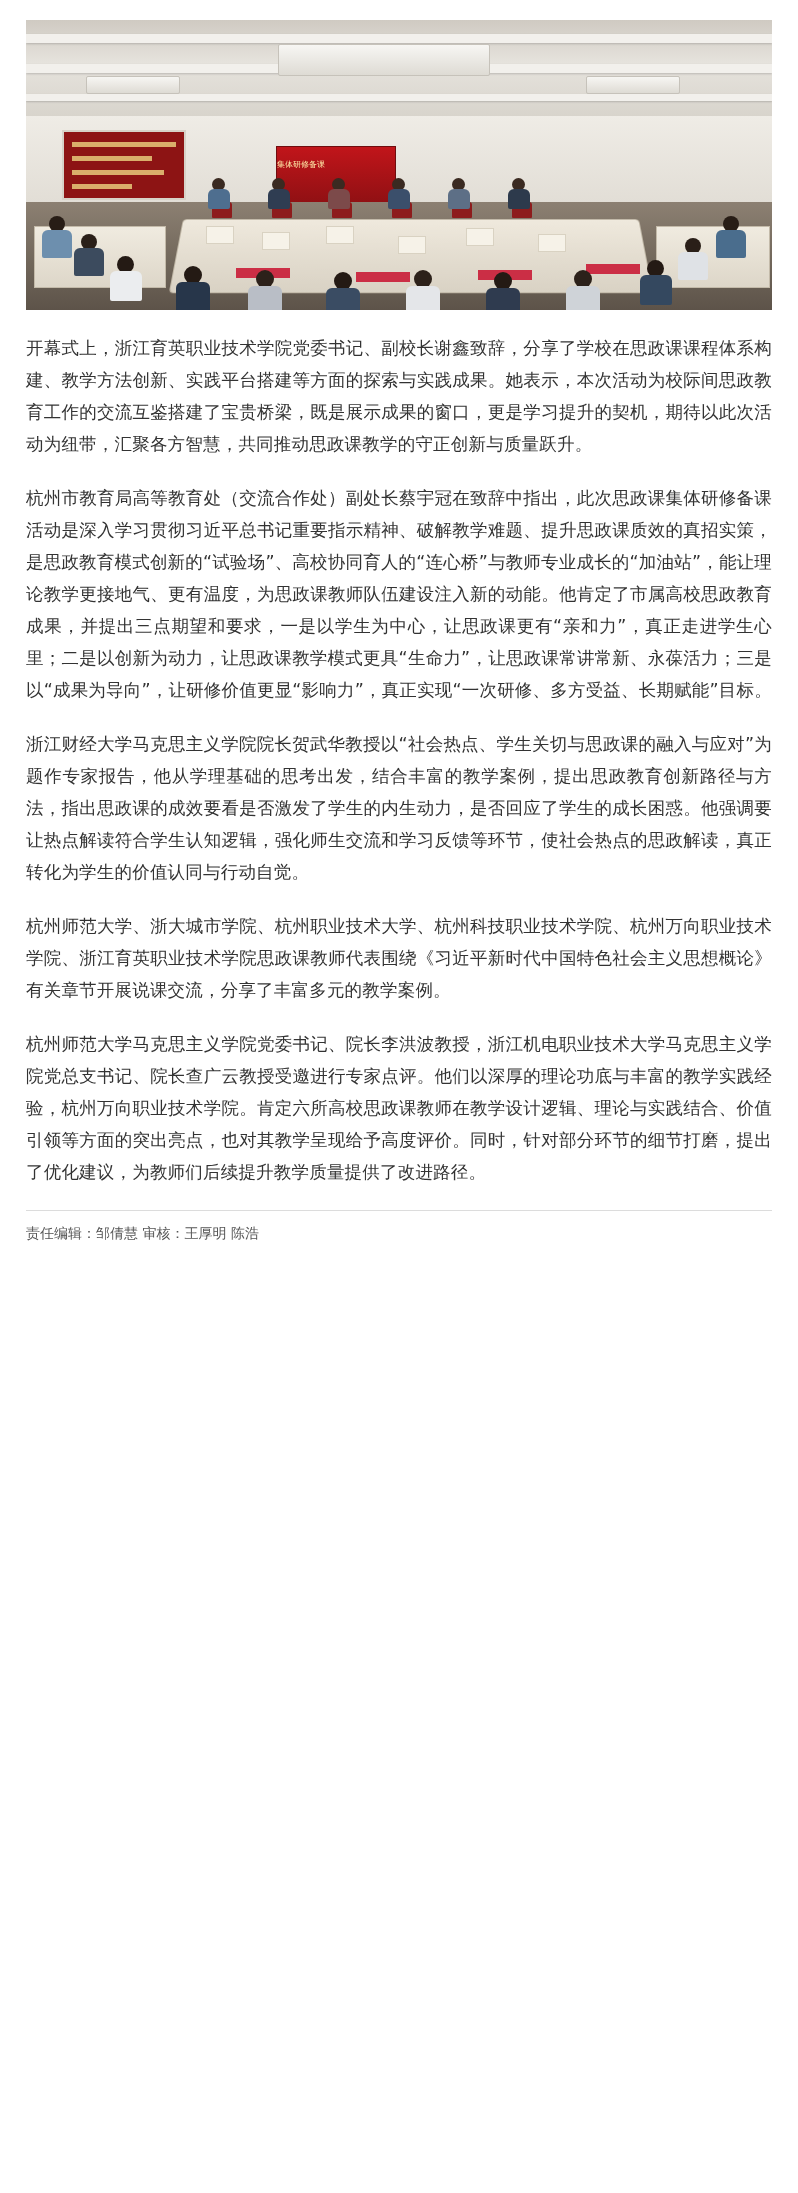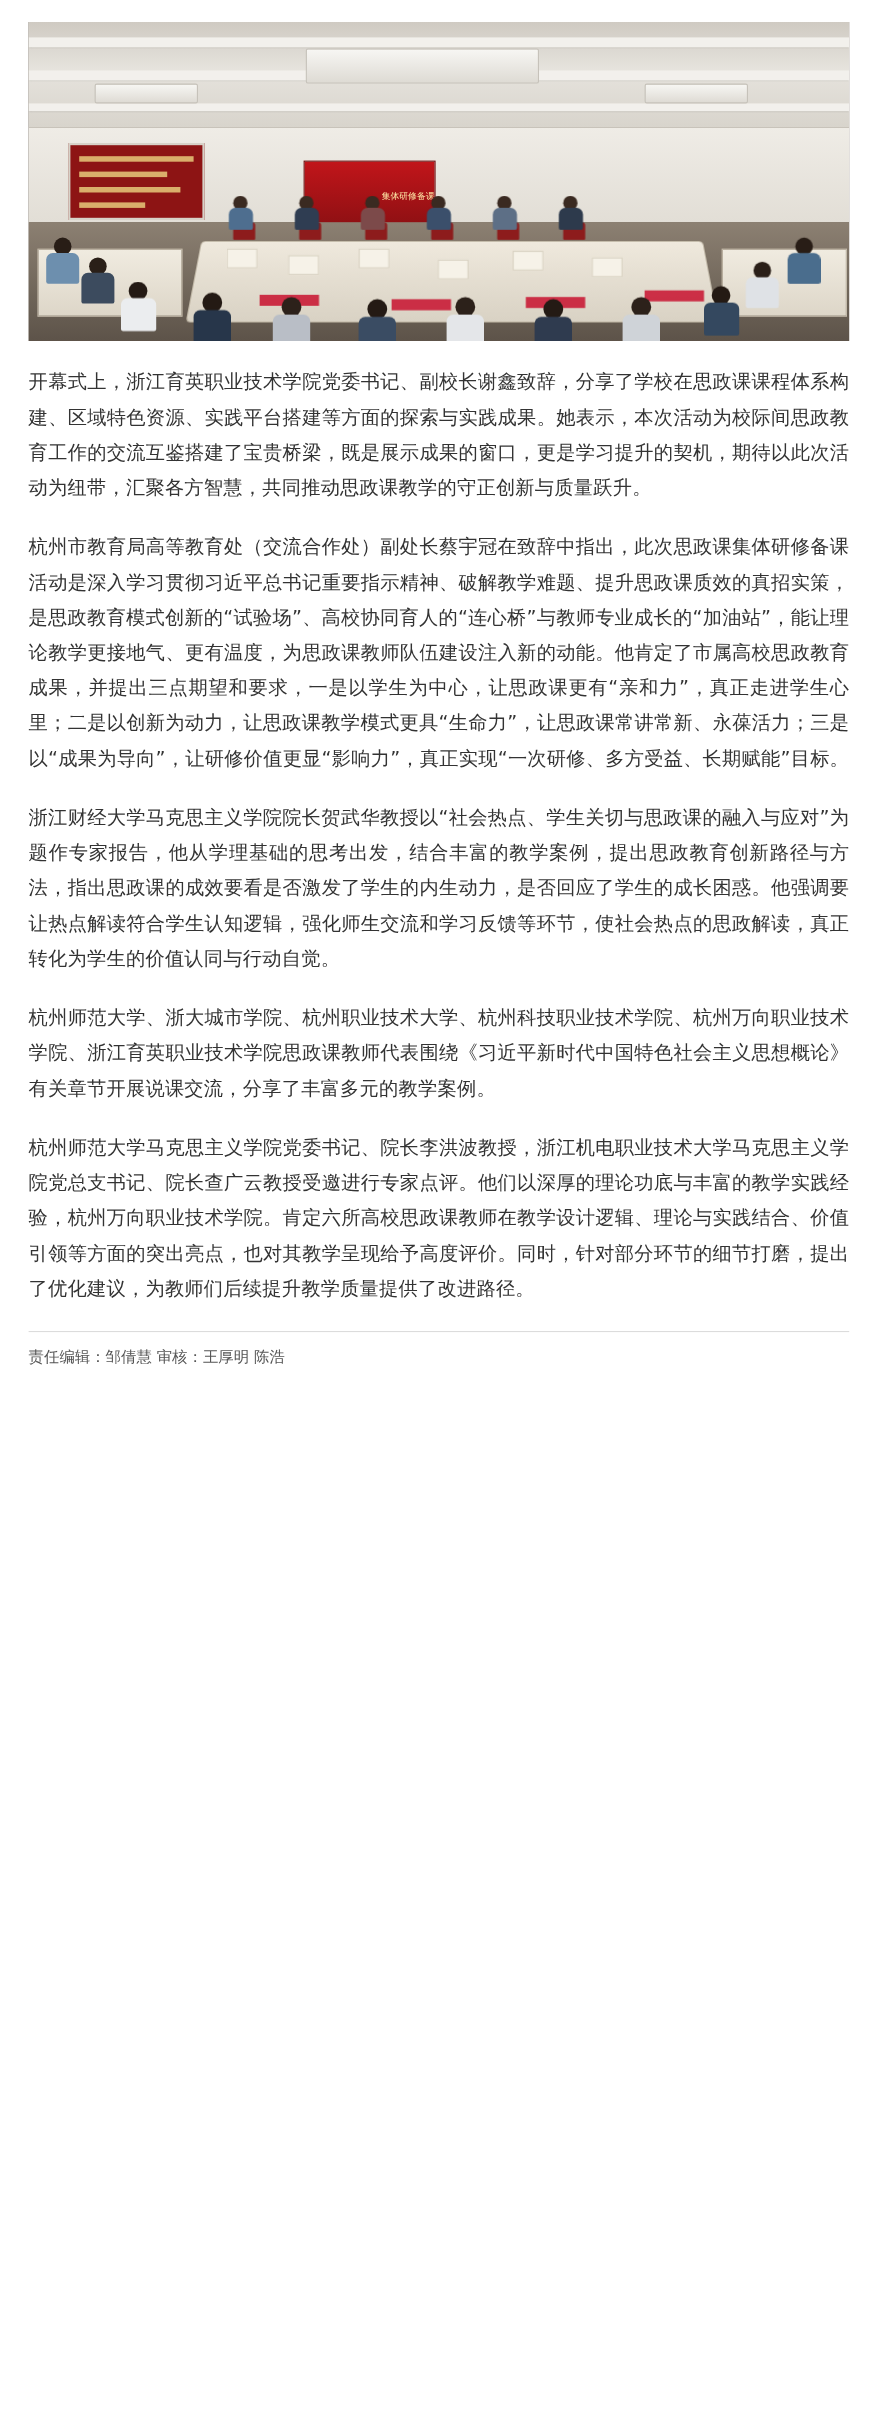--- a/index.html
+++ b/index.html
@@ -79,21 +79,21 @@
   .screen-left .sl-line {
     position: absolute; left: 8px; width: 104px; height: 5px; background: #e8c97a; opacity:.85;
   }
   .podium {
     position: absolute;
     left: 250px; top: 126px; width: 118px; height: 58px;
     background: linear-gradient(180deg,#c1151a,#8e1013);
     border: 1px solid #6f0d0f;
   }
   .podium .pd-txt {
-    color: #ffe9a8; font-size: 8px; text-align: right; padding-top: 26px; line-height: 11px;
+    color: #ffe9a8; font-size: 8px; text-align: left; padding-top: 12px; line-height: 11px;
   }
   .floor {
     position: absolute;
     left: 0; top: 182px; width: 100%; height: 108px;
     background: linear-gradient(180deg,#8c8072 0%, #6f6559 60%, #5d5349 100%);
   }
   .table-main {
     position: absolute;
     left: 150px; top: 196px; width: 468px; height: 76px;
     background: linear-gradient(180deg,#efe9dd,#d9d2c4);
@@ -266,21 +266,21 @@
     <div class="person" style="left:652px;top:218px;width:30px;height:40px;">
         <div class="head" style="width:16px;height:16px;left:7px;background:#2a1f18;"></div>
         <div class="body" style="top:14px;width:30px;height:28px;background:#dfe2e6;"></div>
       </div>
     <div class="person" style="left:614px;top:240px;width:32px;height:44px;">
         <div class="head" style="width:17px;height:17px;left:7px;background:#241a14;"></div>
         <div class="body" style="top:15px;width:32px;height:30px;background:#34485f;"></div>
       </div>
   </div>
 
-  <p class="para">开幕式上，浙江育英职业技术学院党委书记、副校长谢鑫致辞，分享了学校在思政课课程体系构建、区域特色资源、实践平台搭建等方面的探索与实践成果。她表示，本次活动为校际间思政教育工作的交流互鉴搭建了宝贵桥梁，既是展示成果的窗口，更是学习提升的契机，期待以此次活动为纽带，汇聚各方智慧，共同推动思政课教学的守正创新与质量跃升。</p>
+  <p class="para">开幕式上，浙江育英职业技术学院党委书记、副校长谢鑫致辞，分享了学校在思政课课程体系构建、教学方法创新、实践平台搭建等方面的探索与实践成果。她表示，本次活动为校际间思政教育工作的交流互鉴搭建了宝贵桥梁，既是展示成果的窗口，更是学习提升的契机，期待以此次活动为纽带，汇聚各方智慧，共同推动思政课教学的守正创新与质量跃升。</p>
   <p class="para">杭州市教育局高等教育处（交流合作处）副处长蔡宇冠在致辞中指出，此次思政课集体研修备课活动是深入学习贯彻习近平总书记重要指示精神、破解教学难题、提升思政课质效的真招实策，是思政教育模式创新的“试验场”、高校协同育人的“连心桥”与教师专业成长的“加油站”，能让理论教学更接地气、更有温度，为思政课教师队伍建设注入新的动能。他肯定了市属高校思政教育成果，并提出三点期望和要求，一是以学生为中心，让思政课更有“亲和力”，真正走进学生心里；二是以创新为动力，让思政课教学模式更具“生命力”，让思政课常讲常新、永葆活力；三是以“成果为导向”，让研修价值更显“影响力”，真正实现“一次研修、多方受益、长期赋能”目标。</p>
   <p class="para">浙江财经大学马克思主义学院院长贺武华教授以“社会热点、学生关切与思政课的融入与应对”为题作专家报告，他从学理基础的思考出发，结合丰富的教学案例，提出思政教育创新路径与方法，指出思政课的成效要看是否激发了学生的内生动力，是否回应了学生的成长困惑。他强调要让热点解读符合学生认知逻辑，强化师生交流和学习反馈等环节，使社会热点的思政解读，真正转化为学生的价值认同与行动自觉。</p>
   <p class="para">杭州师范大学、浙大城市学院、杭州职业技术大学、杭州科技职业技术学院、杭州万向职业技术学院、浙江育英职业技术学院思政课教师代表围绕《习近平新时代中国特色社会主义思想概论》有关章节开展说课交流，分享了丰富多元的教学案例。</p>
   <p class="para">杭州师范大学马克思主义学院党委书记、院长李洪波教授，浙江机电职业技术大学马克思主义学院党总支书记、院长查广云教授受邀进行专家点评。他们以深厚的理论功底与丰富的教学实践经验，杭州万向职业技术学院。肯定六所高校思政课教师在教学设计逻辑、理论与实践结合、价值引领等方面的突出亮点，也对其教学呈现给予高度评价。同时，针对部分环节的细节打磨，提出了优化建议，为教师们后续提升教学质量提供了改进路径。</p>
 
 </div>
 
 <div class="footer">责任编辑：邹倩慧  审核：王厚明  陈浩</div>
 
 </body></html>

